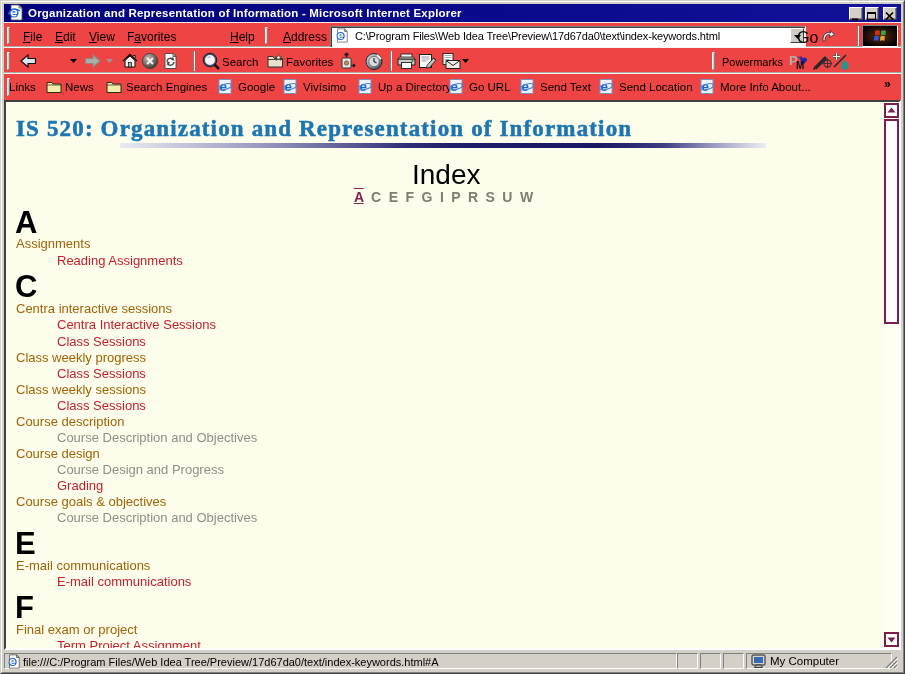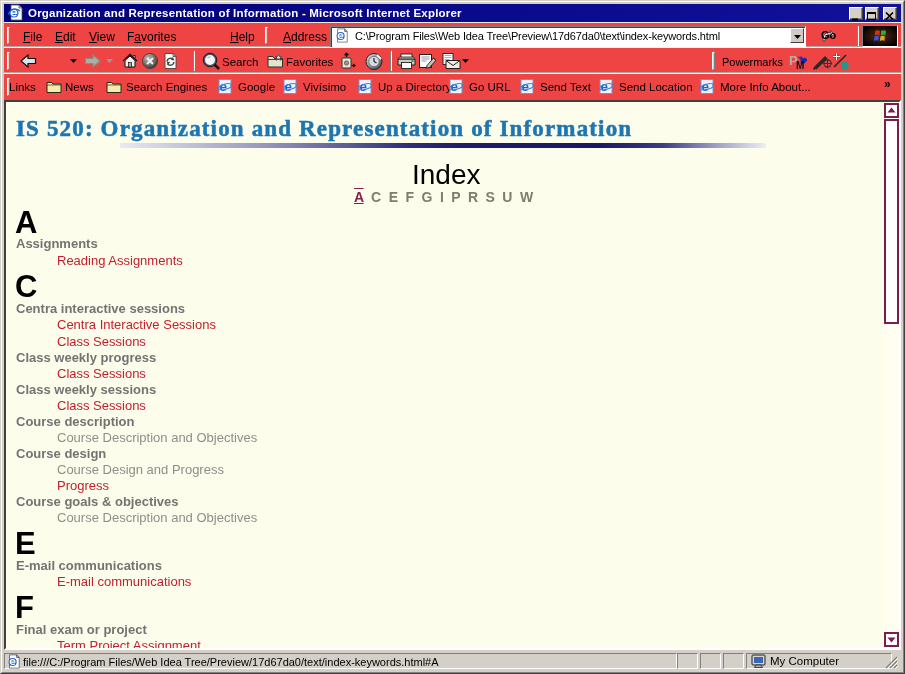--- a/index.html
+++ b/index.html
@@ -24,21 +24,21 @@
   .titem { position:absolute; font-size:11.5px; color:#000; white-space:nowrap; }
   u { text-decoration:underline; }
   
   #combo { position:absolute; left:326px; top:3px; width:476px; height:30px; background:#fff; border-top:1px solid #808080; border-left:1px solid #808080; border-right:1px solid #fff; border-bottom:1px solid #fff; box-shadow:inset 1px 1px 0 #404040; }
   #combotext { position:absolute; left:24px; top:3px; font-size:11px; letter-spacing:-0.15px; white-space:nowrap; }
   #combobtn { position:absolute; right:1px; top:1px; width:14px; height:15px; background:#d0ccc4; border-top:1px solid #fff; border-left:1px solid #fff; border-right:1px solid #404040; border-bottom:1px solid #404040; }
   
   #content { position:absolute; left:4px; top:100px; width:897px; height:550px; border-top:2px solid #404040; border-left:2px solid #404040; border-right:2px solid #fff; border-bottom:2px solid #fff; background:#fdfdeb; }
   #page { position:absolute; left:0; top:0; width:878px; height:546px; overflow:hidden;padding-left:12px; }
   .ln { position:absolute; white-space:nowrap; font-size:13px; line-height:16px; }
-  .bold { font-weight:bold; color:#737373; }
+  .bold { font-weight:normal; color:#a16207; }
   .red { color:#c2202f; }
   .gray { color:#8e8e88; }
   .big { position:absolute; font-size:31px; font-weight:bold; line-height:30px; color:#000; white-space:nowrap;}
   
   #sbar { position:absolute; right:0; top:0; width:15px; height:546px; background:#fffef0; }
   .sbtn { position:absolute; left:0; width:15px; height:15px; background:#fff; border:2px solid #7c1e4b; } .sbtn svg { display:block; }
   #sthumb { position:absolute; left:0; top:17px; width:15px; height:205px; background:#fff; border:2px solid #7c1e4b; }
   
   #statusbar { position:absolute; left:4px; top:652px; width:897px; height:19px; background:#d4d0c8; }
   .pane { position:absolute; top:1px; height:16px; border-top:1px solid #808080; border-left:1px solid #808080; border-right:1px solid #fff; border-bottom:1px solid #fff; }
@@ -89,21 +89,21 @@
       <path d="M5 9.2 h5 a2.6 2.6 0 0 0 -5.2 -0.4 a2.7 2.7 0 0 0 2.8 3 a3 3 0 0 0 2.2 -0.8" fill="none" stroke="#fff" stroke-width="1.4"></path>
     </svg>
     <span id="combotext">C:\Program Files\Web Idea Tree\Preview\17d67da0\text\index-keywords.html</span>
     <div id="combobtn"><svg width="13" height="13" viewBox="0 0 13 13">
           <path d="M3 5 h7 l-3.5 4 z" fill="#000"></path>
         </svg></div>
   </div>
   <svg class="abs" style="left:817px; top:5px;" width="15" height="15" viewBox="0 0 15 15">
     <path d="M2 13 C1.5 7, 5 3.5, 9.5 5 L9 2.5 L13.5 6.5 L8.5 9.5 L9 7 C5.5 6, 4 8.5, 4 13 Z" fill="#f4f4f0" stroke="#333" stroke-width="0.9"></path>
   </svg>
-  <span class="mitem" style="left:817px; top:6px; font-size:11px;font-weight:bold;">Go</span>
+  <span class="mitem" style="left:793px; top:6px; font-size:16px;">Go</span>
   <div class="vsep" style="left:853px; top:3px; height:20px;"></div>
   <div class="abs" style="left:858px; top:2px; width:36px; height:22px; background:#000; border-top:1px solid #808080; border-left:1px solid #808080; border-right:1px solid #fff; border-bottom:1px solid #fff;">
     <svg width="34" height="20" viewBox="0 0 34 20">
       <defs>
           <radialGradient id="glow" cx="50%" cy="50%" r="60%">
             <stop offset="0%" stop-color="#58260f"></stop>
             <stop offset="55%" stop-color="#2a140a"></stop>
             <stop offset="100%" stop-color="#000"></stop>
           </radialGradient>
         </defs>
@@ -306,21 +306,21 @@
     <div class="ln red" style="left:51px; top:215px;">Centra Interactive Sessions</div>
     <div class="ln red" style="left:51px; top:232px;">Class Sessions</div>
     <div class="ln bold" style="left:10px; top:248px;">Class weekly progress</div>
     <div class="ln red" style="left:51px; top:264px;">Class Sessions</div>
     <div class="ln bold" style="left:10px; top:280px;">Class weekly sessions</div>
     <div class="ln red" style="left:51px; top:296px;">Class Sessions</div>
     <div class="ln bold" style="left:10px; top:312px;">Course description</div>
     <div class="ln gray" style="left:51px; top:328px;">Course Description and Objectives</div>
     <div class="ln bold" style="left:10px; top:344px;">Course design</div>
     <div class="ln gray" style="left:51px; top:360px;">Course Design and Progress</div>
-    <div class="ln red" style="left:51px; top:376px;">Progress</div>
+    <div class="ln red" style="left:51px; top:376px;">Grading</div>
     <div class="ln bold" style="left:10px; top:392px;">Course goals &amp; objectives</div>
     <div class="ln gray" style="left:51px; top:408px;">Course Description and Objectives</div>
     <div class="ln bold" style="left:10px; top:456px;">E-mail communications</div>
     <div class="ln red" style="left:51px; top:472px;">E-mail communications</div>
     <div class="ln bold" style="left:10px; top:520px;">Final exam or project</div>
     <div class="ln red" style="left:51px; top:536px;">Term Project Assignment</div>
   </div>
   <div id="sbar">
     <div class="sbtn" style="top:1px;">
         <svg width="11" height="11" viewBox="0 0 11 11">

